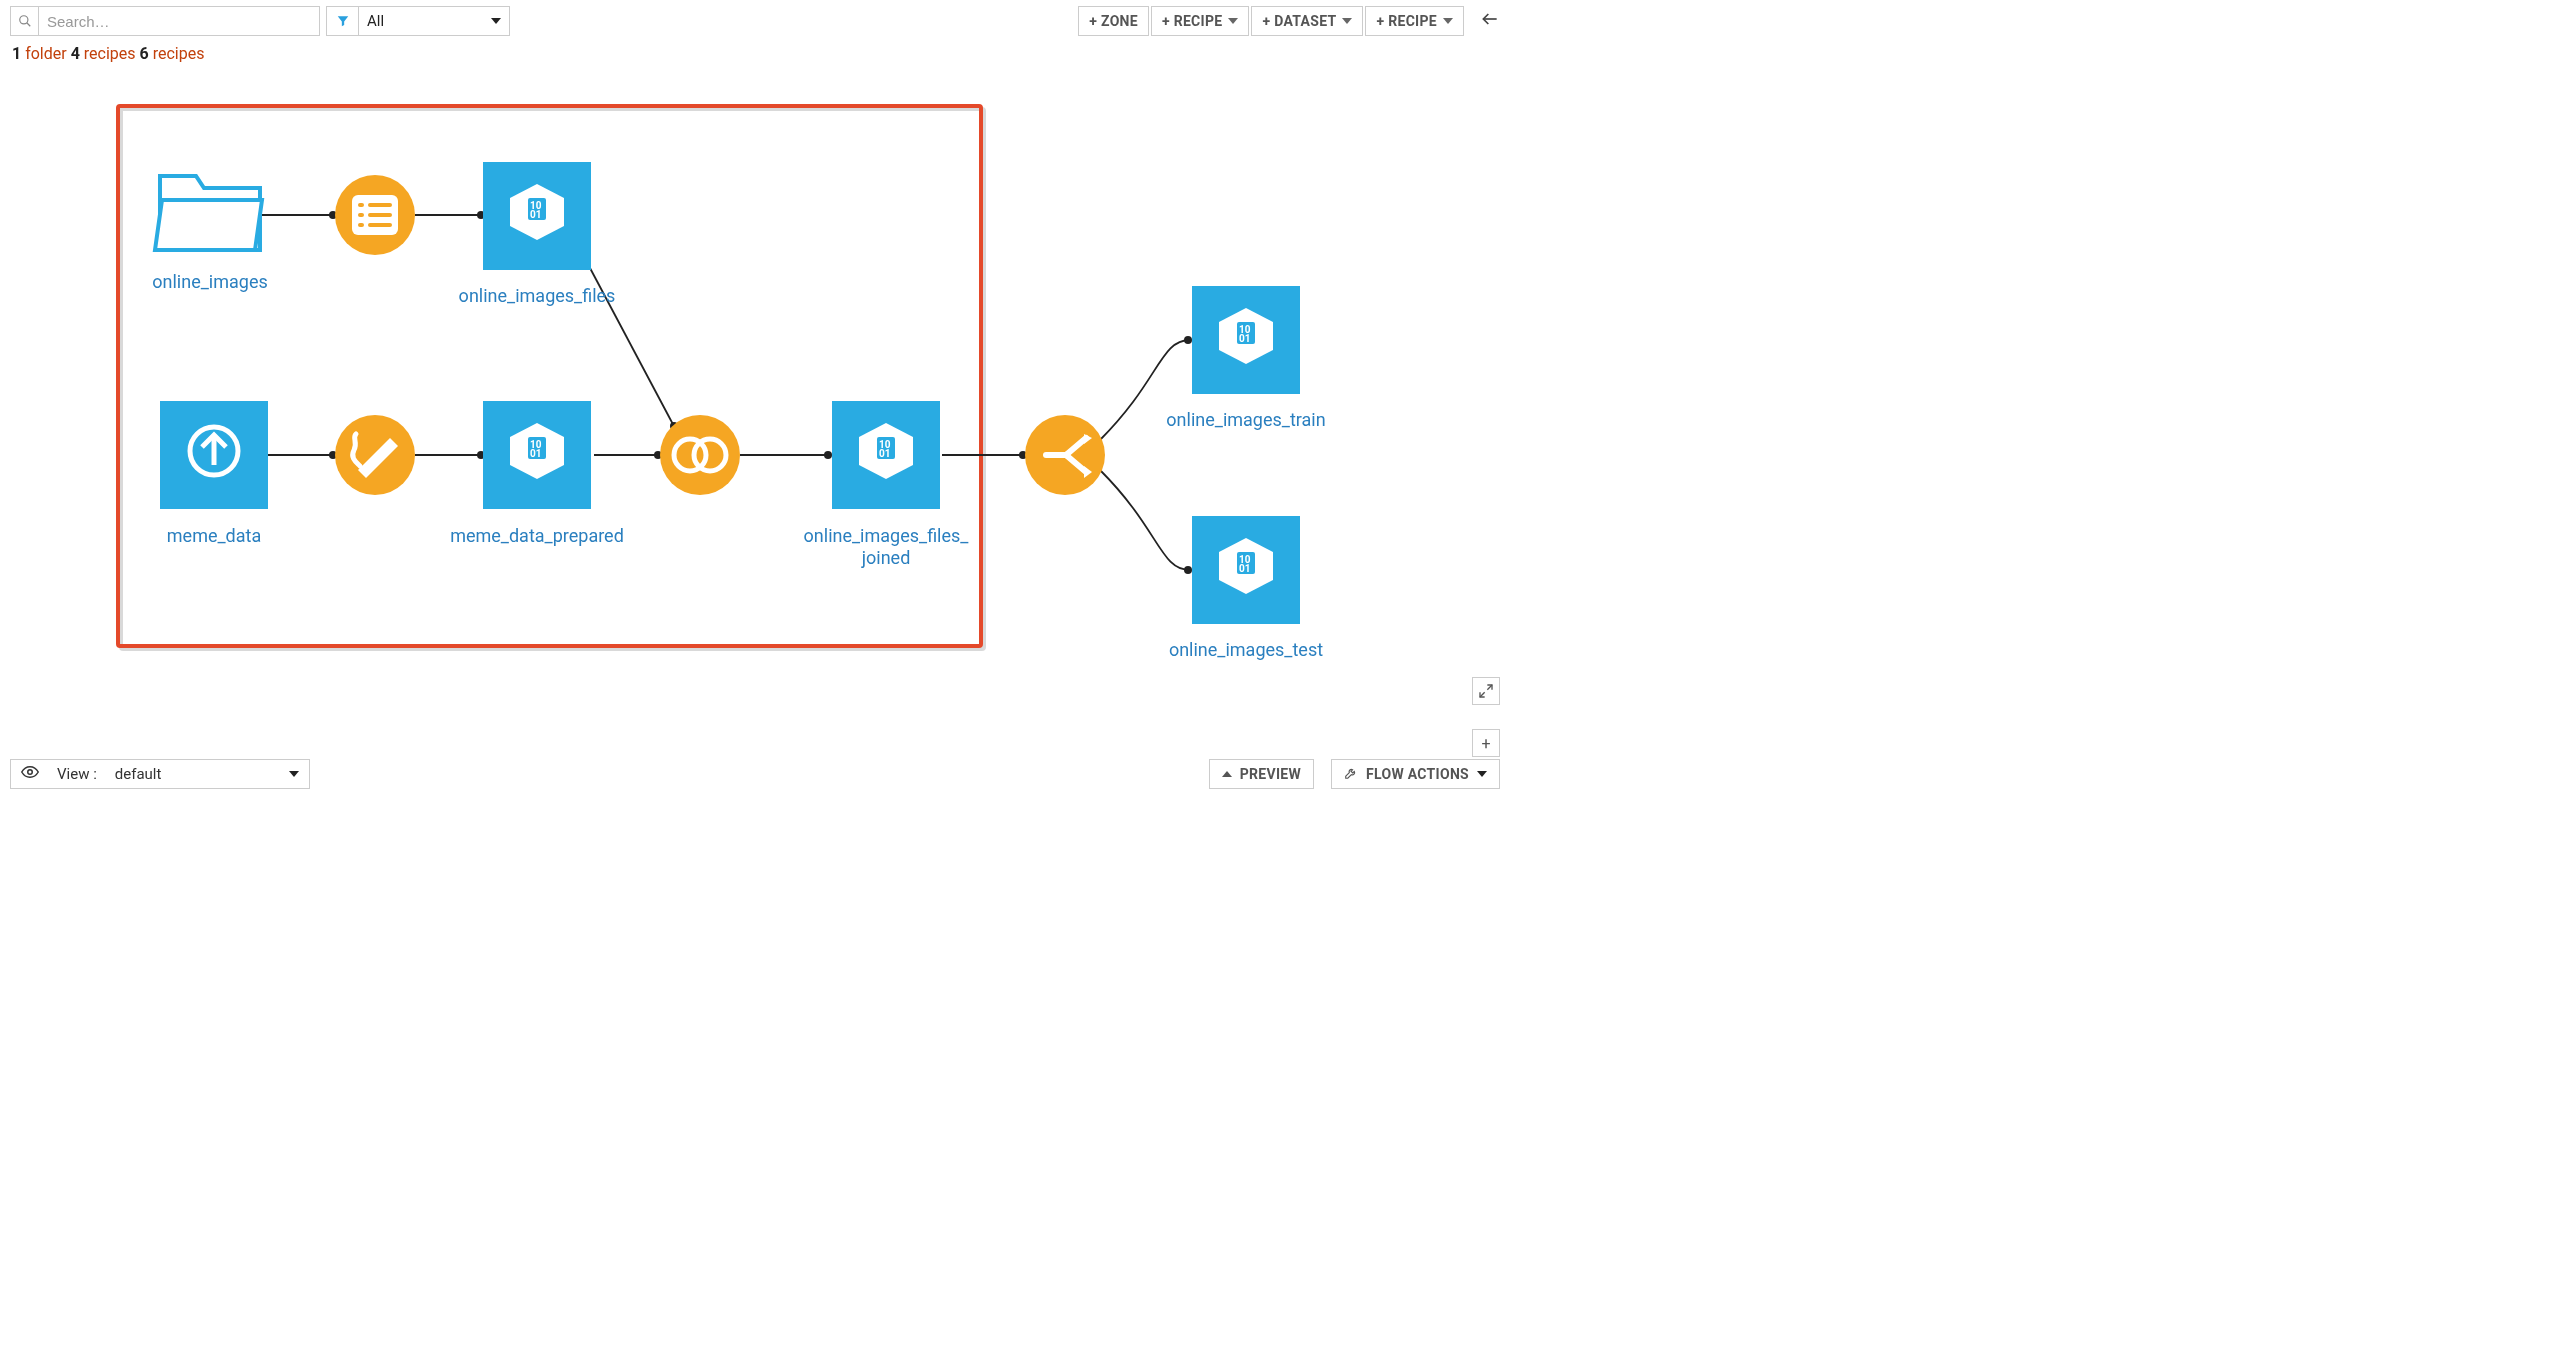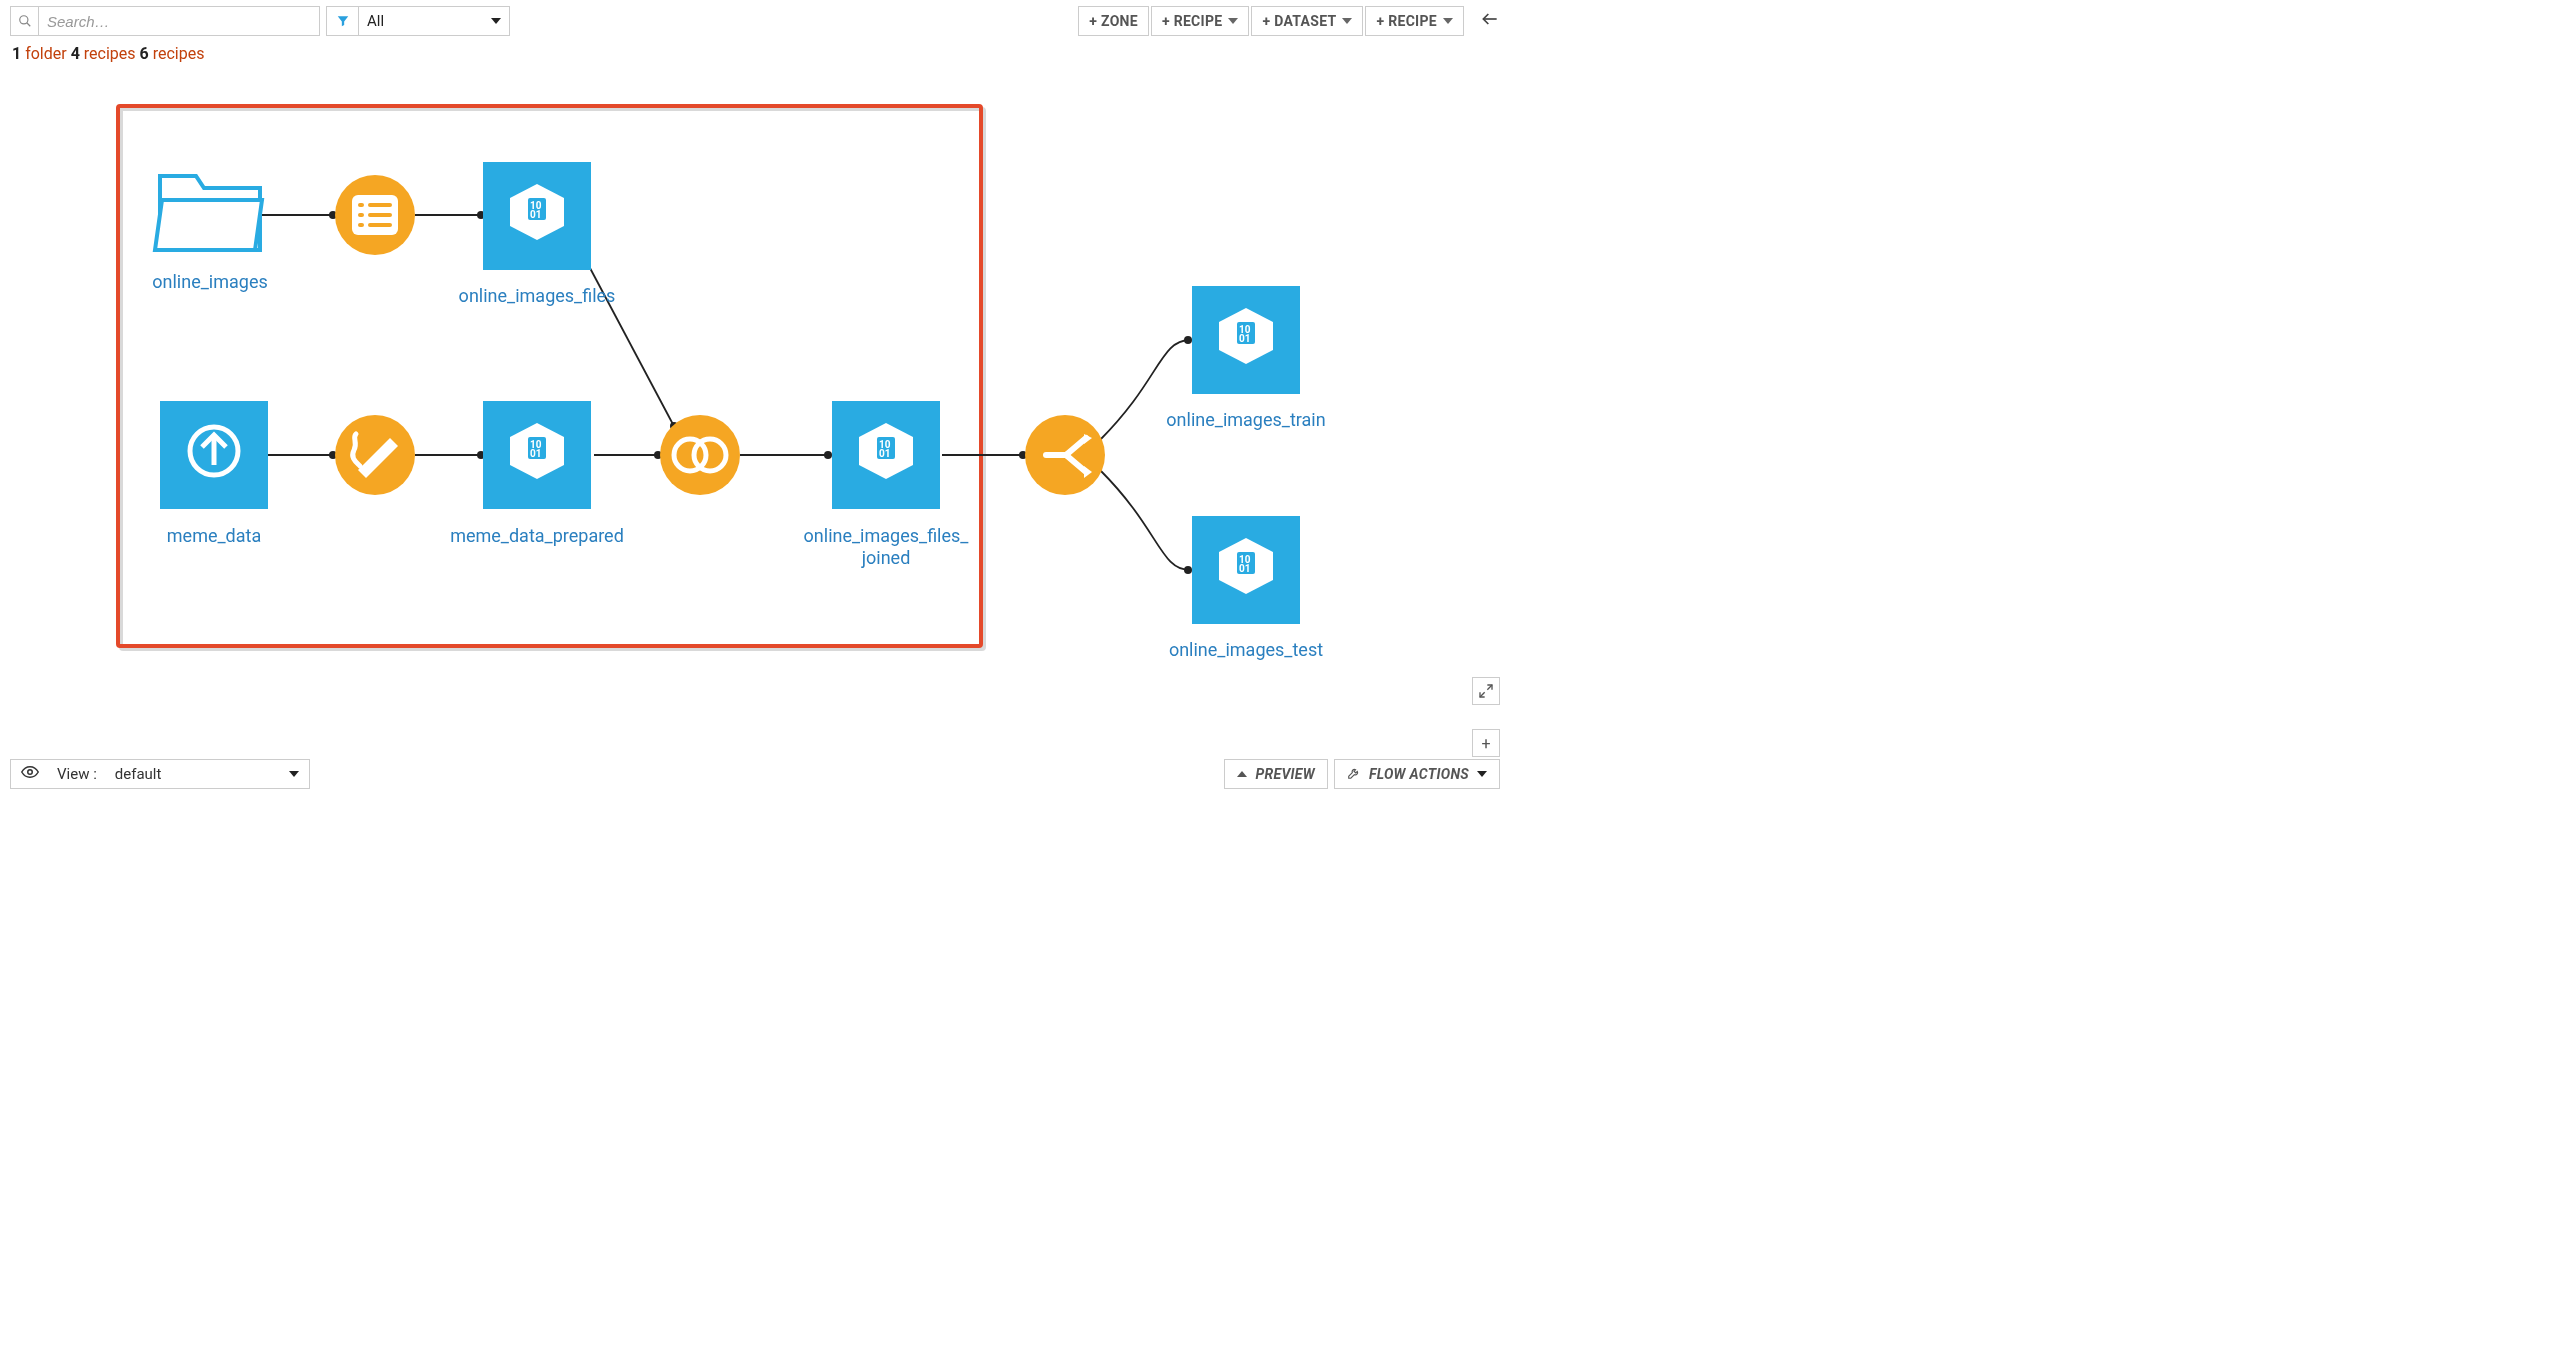--- a/index.html
+++ b/index.html
@@ -3,21 +3,21 @@
 <meta charset="utf-8">
 <style>
   * { box-sizing: border-box; margin: 0; padding: 0; }
   body { font-family: -apple-system, BlinkMacSystemFont, "Segoe UI", Roboto, Helvetica, Arial, sans-serif; background: #fff; color: #222; }
   .app { width: 1510px; height: 795px; position: relative; }
 
   
   .topbar { position: absolute; top: 6px; left: 10px; right: 10px; height: 30px; display: flex; align-items: center; }
   .search-wrap { display: flex; align-items: center; border: 1px solid #ccc; height: 30px; width: 310px; background: #fff; }
   .search-icon-cell { width: 28px; height: 100%; display: flex; align-items: center; justify-content: center; border-right: 1px solid #ccc; color: #888; }
-  .search-input { flex: 1; border: none; outline: none; padding: 0 8px; font-size: 15px; color: #8b5cf6; height: 100%; font-style: italic; }
+  .search-input { flex: 1; border: none; outline: none; padding: 0 8px; font-size: 15px; color: #8b5cf6; height: 100%; }
   .search-input::placeholder { color: #999; }
   .filter-wrap { display: flex; align-items: center; border: 1px solid #ccc; height: 30px; margin-left: 6px; }
   .filter-icon-cell { width: 32px; height: 100%; display: flex; align-items: center; justify-content: center; border-right: 1px solid #ccc; color: #2aa0de; }
   .filter-select { width: 150px; height: 100%; padding: 0 8px; font-size: 15px; display: flex; align-items: center; justify-content: space-between; cursor: pointer; gap: 44px; }
   .caret-down { width: 0; height: 0; border-left: 5px solid transparent; border-right: 5px solid transparent; border-top: 6px solid #222; }
 
   .topright { margin-left: auto; display: flex; align-items: center; gap: 2px; }
   .btn { border: 1px solid #ccc; background: #fff; height: 30px; padding: 0 10px; display: flex; align-items: center; gap: 6px; font-size: 14px; font-weight: 700; color: #555; cursor: pointer; letter-spacing: 0.3px; }
   .btn .caret-down { border-top-color: #666; }
   .arrow-left { margin-left: 14px; font-size: 22px; color: #444; cursor: pointer; }
@@ -29,21 +29,21 @@
 
   
   .canvas { position: absolute; top: 70px; left: 0; right: 50px; bottom: 40px; }
   .canvas svg { width: 100%; height: 100%; }
 
   
   .bottombar { position: absolute; bottom: 6px; left: 10px; right: 10px; height: 30px; display: flex; align-items: center; }
   .view-select { border: 1px solid #ccc; height: 30px; width: 300px; display: flex; align-items: center; padding: 0 10px; gap: 18px; cursor: pointer; font-size: 15px; color: #333; }
   .view-select .caret-down { margin-left: auto; }
   .eye-icon { color: #333; }
-  .bottomright { margin-left: auto; display: flex; align-items: flex-start; gap: 6px; font-style: italic; }
+  .bottomright { margin-left: auto; display: flex; align-items: flex-start; gap: 17px; }
   .btn-preview, .btn-flowactions { border: 1px solid #ccc; background: #fff; height: 30px; padding: 0 12px; display: flex; align-items: center; gap: 8px; font-size: 14px; font-weight: 700; color: #555; cursor: pointer; letter-spacing: 0.3px; }
 
   
   .sidetools { position: absolute; right: 10px; bottom: 6px; display: flex; flex-direction: column; gap: 4px; align-items: center; }
   .sq { width: 28px; height: 28px; border: 1px solid #ccc; background: #fff; display: flex; align-items: center; justify-content: center; cursor: pointer; font-size: 16px; color: #555; }
   .expand-icon svg { width: 16px; height: 16px; }
 
   
   .nodelabel { fill: #2a7fbf; font-size: 18px; text-anchor: middle; }
   .zone-highlight { fill: none; stroke: #e4492a; stroke-width: 4; }

